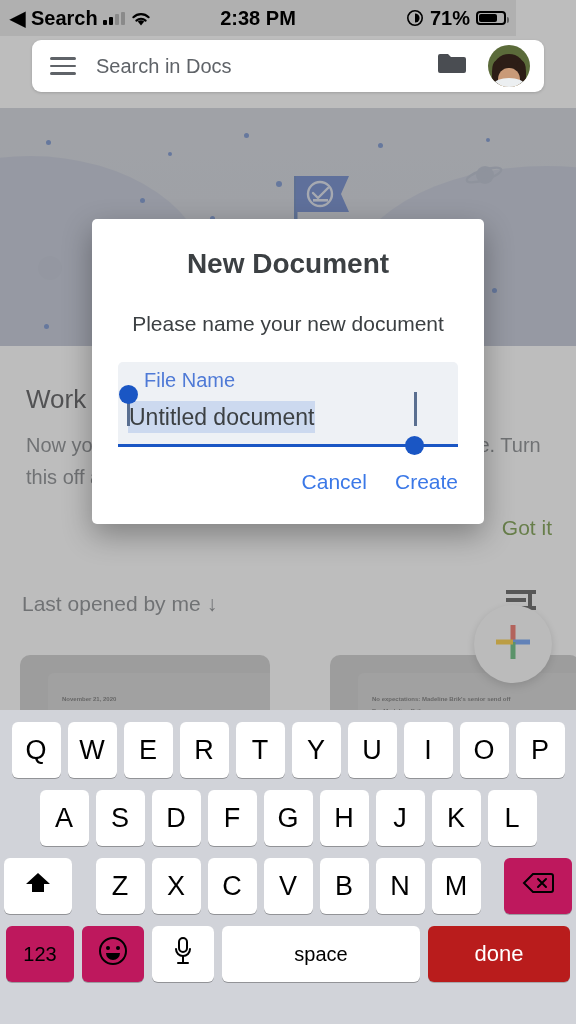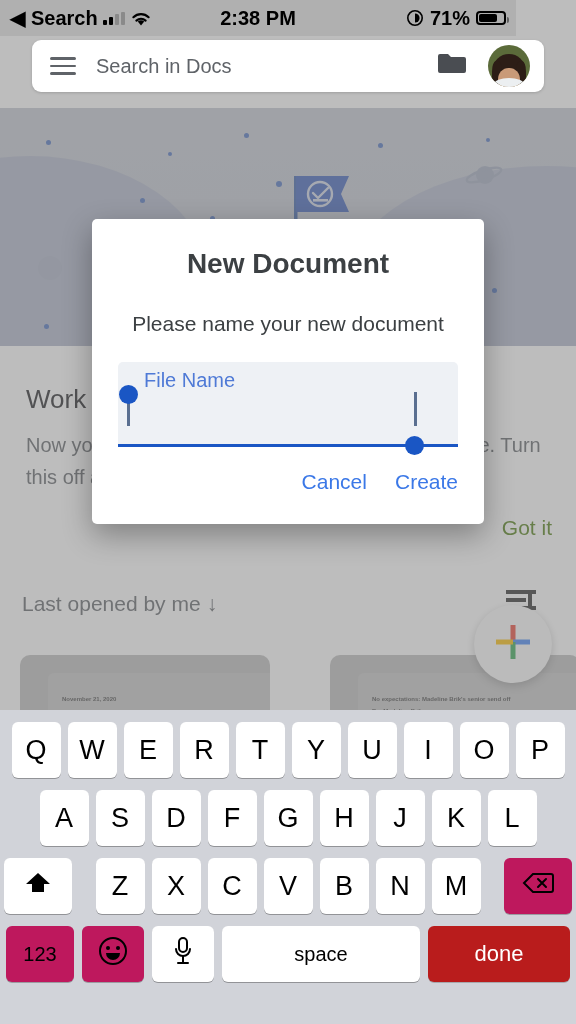--- a/index.html
+++ b/index.html
@@ -298,20 +298,23 @@
       <div class="shirt"></div>
     </div>
   </div>
 
   <div id="dialog">
     <div id="dialog-title">New Document</div>
     <div id="dialog-message">Please name your new document</div>
 
     <div id="field-wrap">
       <div id="field-label">File Name</div>
+      <div id="field-value-row">
+        <span id="field-selection">Untitled document</span>
+      </div>
       <div class="caret start"></div>
       <div class="caret end"></div>
       <div class="handle start"></div>
       <div class="handle end"></div>
       <div id="field-underline"></div>
     </div>
 
     <div id="dialog-actions">
       <span class="dlg-btn">Cancel</span>
       <span class="dlg-btn">Create</span>

